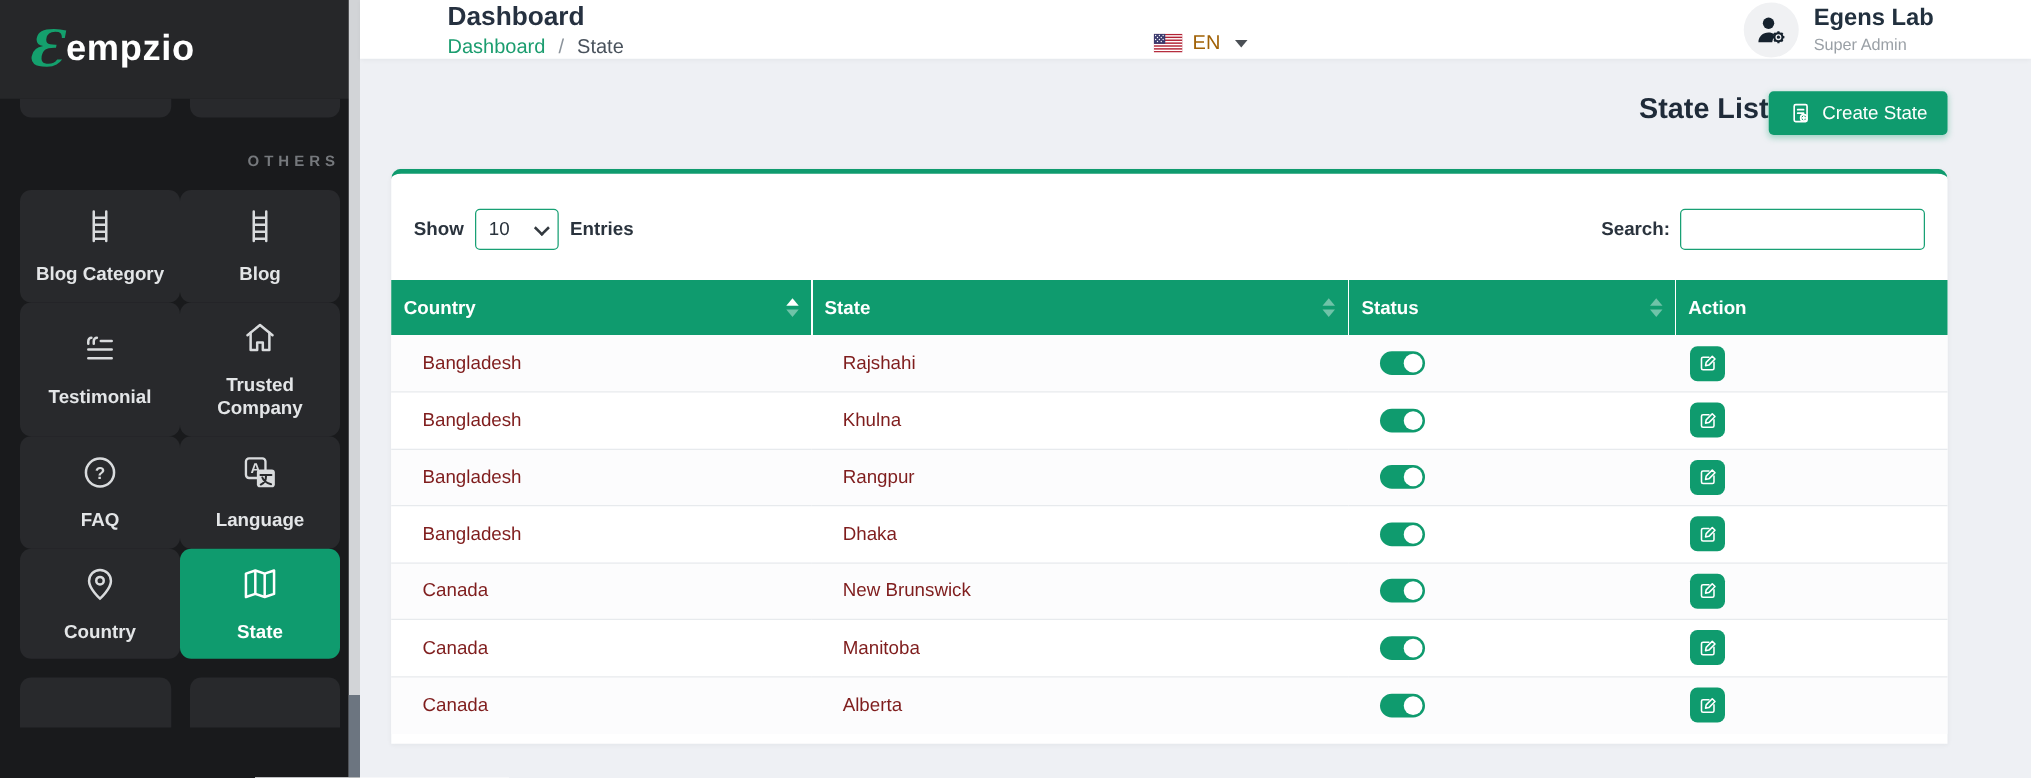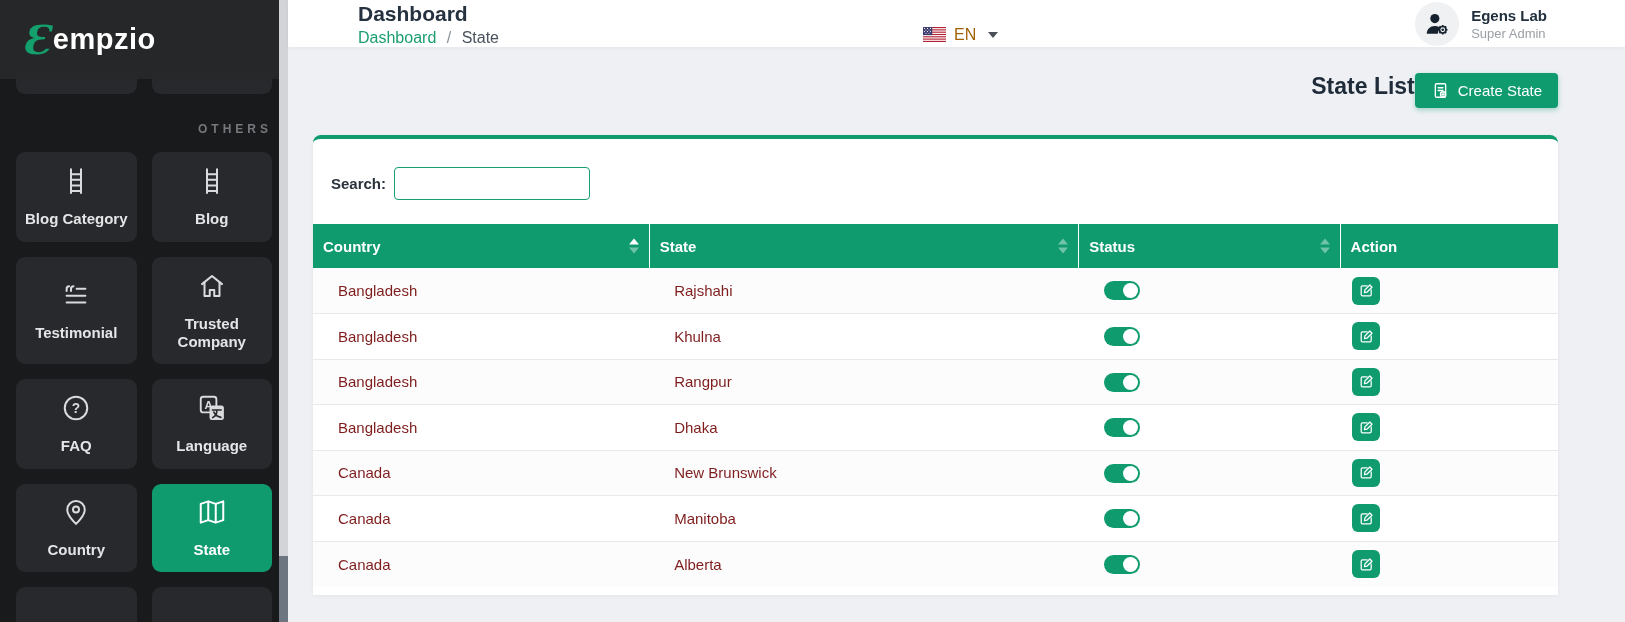--- a/index.html
+++ b/index.html
@@ -8,21 +8,21 @@
   .app { display:flex; width:1625px; height:622px; }
 
   
   .sidebar { position:relative; width:288px; min-width:288px; height:622px; background:#191a1c; overflow:hidden; }
   .logo-band { height:79px; background:#262729; display:flex; align-items:center; padding-left:22px; cursor:pointer; }
   .logo-sym { color:#14a06d; font-size:40px; font-weight:700; font-style:italic; line-height:1; margin-right:2px; font-family:"DejaVu Serif",serif; }
   .logo-text { color:#ffffff; font-size:29px; font-weight:700; letter-spacing:.5px; }
   .partial-top { display:grid; grid-template-columns:1fr 1fr; gap:15px; padding:0 16px; margin-top:0; }
   .stub-b { height:15px; background:#28292c; border-radius:0 0 9px 9px; }
   .section-label { padding:0 16px; margin-top:28px; font-size:12px; font-weight:600; letter-spacing:4px; color:#75787c;text-align:right; }
-  .tile-grid { display:grid; grid-template-columns:1fr 1fr; gap:15px; padding:0 16px; margin-top:16px; }
+  .tile-grid { display:grid; grid-template-columns:1fr 1fr; padding:0 16px; margin-top:16px; }
   .tile { background:#28292c; border-radius:9px; display:flex; flex-direction:column; align-items:center; justify-content:center; text-align:center; cursor:pointer; padding:8px 6px; }
   .tile .ticon { margin-bottom:10px; }
   .tile .tlabel { color:#e3e5e7; font-size:15px; font-weight:700; line-height:1.2; }
   .tile.h90 { height:90px; } .tile.h107 { height:107px; } .tile.h88 { height:88px; }
   .tile.active { background:#0f9b6e; }
   .tile.active .tlabel { color:#ffffff; }
   .partial-bottom { display:grid; grid-template-columns:1fr 1fr; gap:15px; padding:0 16px; margin-top:15px; }
   .stub-t { height:40px; background:#28292c; border-radius:9px 9px 0 0; }
   .sb-track { position:absolute; top:0; right:0; width:9px; height:622px; background:#d2d4d7; }
   .sb-thumb { position:absolute; right:0; width:9px; top:556px; height:66px; background:#6c7580; cursor:grab; }
@@ -34,21 +34,21 @@
   .crumbs { margin-top:3px; font-size:16px; }
   .crumb-link { color:#1b9d6f; text-decoration:none; cursor:pointer; }
   .crumb-sep { color:#8b939b; margin:0 6px; }
   .crumb-cur { color:#49525c; }
   .tb-center { position:absolute; left:47.5%; top:0; height:69px; display:flex; align-items:center; gap:8px; cursor:pointer; }
   .flag { width:23px; height:15px; display:block; }
   .lang-code { font-size:16px; color:#a16207; }
   .caret-down { width:0; height:0; border-left:5px solid transparent; border-right:5px solid transparent; border-top:6px solid #4a4f55; margin-left:4px; }
   .tb-right { display:flex; align-items:center; gap:12px; cursor:pointer; }
   .avatar { width:44px; height:44px; border-radius:50%; background:#f0f1f3; display:flex; align-items:center; justify-content:center; }
-  .uname { font-size:15px; font-weight:700; color:#22303e;text-align:center; }
+  .uname { font-size:19px; font-weight:700; color:#22303e;text-align:center; }
   .urole { font-size:13px; color:#9aa0a6; margin-top:2px; }
 
   .content { flex:1; padding:0 67px 0 25px; }
   .page-head { display:flex; align-items:flex-start; justify-content:flex-end; margin-top:26px; }
   .page-head h2 { font-size:23px; font-weight:700; color:#1f2b39; }
   .btn-create { display:flex; align-items:center; gap:8px; background:#0f9b6e; color:#fff; border:none; border-radius:4px; height:35px; padding:0 16px; font-size:15px; font-family:inherit; cursor:pointer; box-shadow:0 2px 5px rgba(15,155,110,.35); }
 
   .card { margin-top:27px; background:#ffffff; border-radius:8px 8px 0 0; border-top:4px solid #0f9b6e; min-height:460px; box-shadow:0 1px 4px rgba(20,30,40,.05); }
   .controls { display:flex; align-items:center; justify-content:space-between; padding:28px 18px 24px 18px; }
   .show-group { display:flex; align-items:center; gap:9px; font-size:15px; font-weight:700; color:#2a333d; }
@@ -260,20 +260,29 @@
             <circle cx="15.2" cy="16.8" r="3.2" fill="#0f9b6e"></circle>
             <path d="M15.2 15.3v3M13.7 16.8h3"></path>
           </svg>
           <span>Create State</span>
         </button>
       </div>
 
       <div class="card">
 
         <div class="controls">
+          <div class="show-group">
+            <span>Show</span>
+            <span class="select-wrap">
+              <select>
+                <option>10</option>
+              </select>
+            </span>
+            <span>Entries</span>
+          </div>
           <div class="search-group">
             <span>Search:</span>
             <input type="text" value="" style="">
           </div>
         </div>
 
         <table>
           <colgroup>
               <col class="c1">
               <col class="c2">

